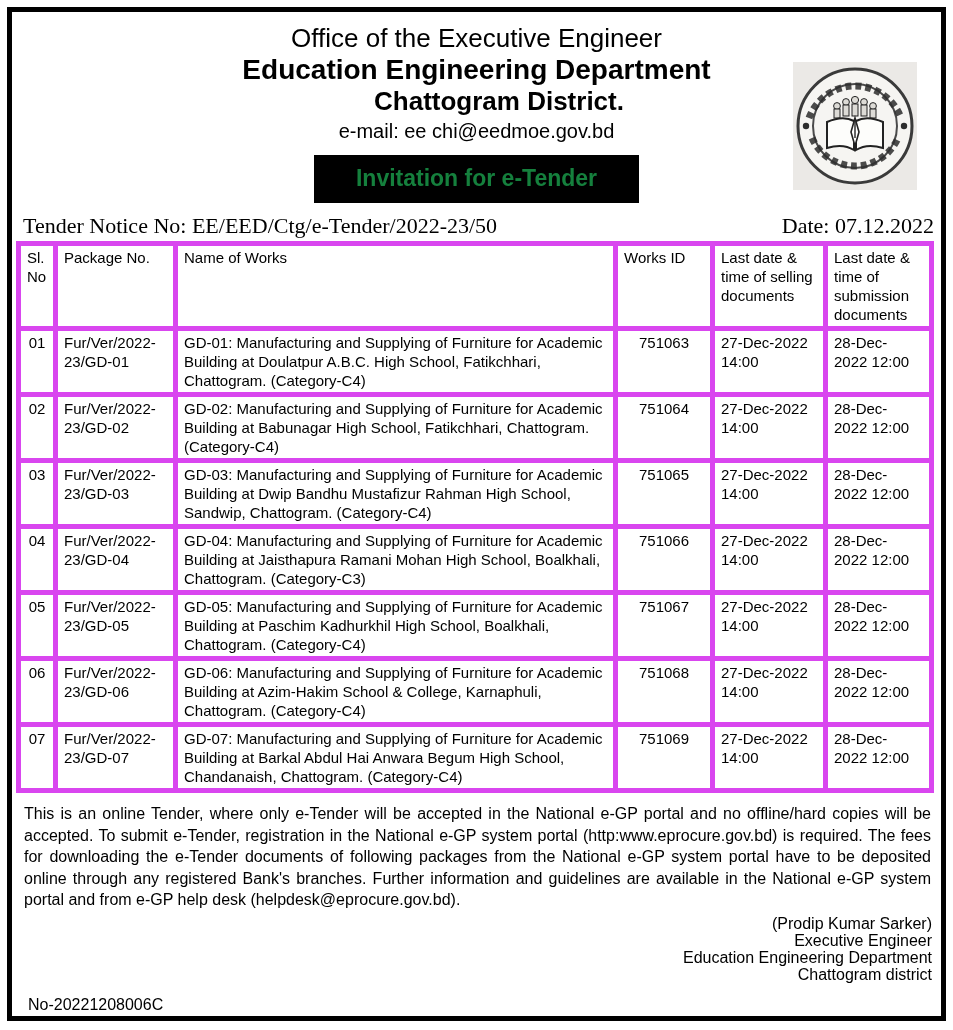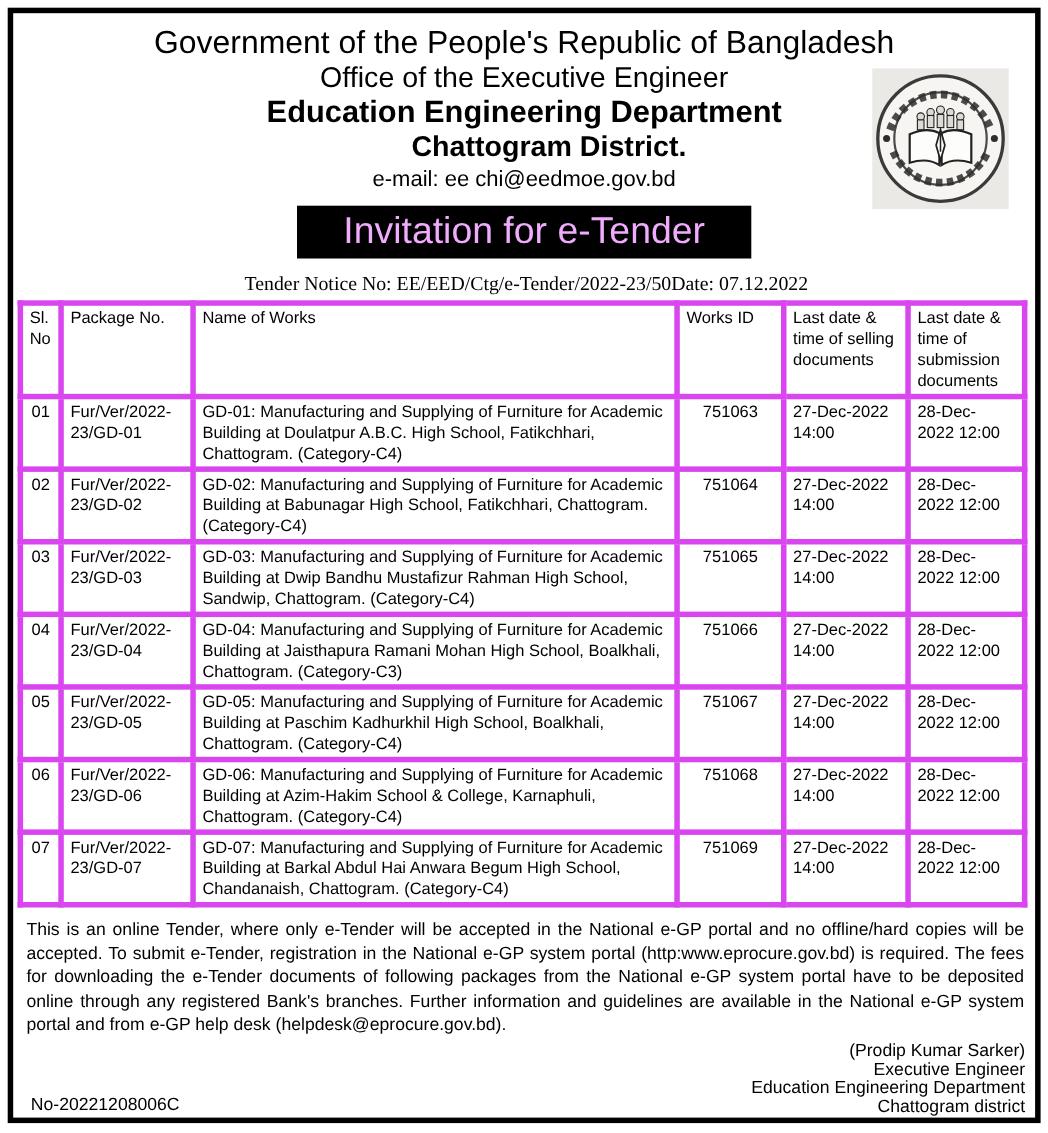--- a/index.html
+++ b/index.html
@@ -23,29 +23,29 @@
   .t2 { font-size: 26px; line-height: 31px; }
   .t3 { font-size: 28px; line-height: 32px; font-weight: bold; }
   .t4 { font-size: 26px; line-height: 31px; font-weight: bold; padding-left: 45px; }
   .email-line { font-size: 20px; line-height: 24px; margin-top: 2px; }
   .logo {
     position: absolute; top: 50px; right: 22px;
     width: 128px; height: 128px;
   }
   .banner-wrap { text-align: center; margin-top: 12px; }
   .banner {
-    display: inline-block; background: #000; color: #f0abfc;
-    font-weight: normal; font-size: 34px; line-height: 42px;
+    display: inline-block; background: #000; color: #15803d;
+    font-weight: bold; font-size: 23px; line-height: 42px;
     padding: 2px 42px 4px 42px;
   }
   
   .notice-row {
-    display: flex; justify-content: center;
+    display: flex; justify-content: space-between;
     font-family: "Liberation Serif", serif;
-    font-size: 18px; line-height: 22px;
+    font-size: 22px; line-height: 22px;
     margin: 12px 7px 4px 11px;
   }
   
   table.tender {
     border-collapse: collapse; table-layout: fixed;
     width: 913px; margin-left: 4px;
   }
   table.tender th, table.tender td {
     border: 5px solid #d946ef;
     vertical-align: top;
@@ -71,21 +71,20 @@
     font-size: 16px; line-height: 18px;
   }
 </style>
 </head>
 <body>
 
 <div class="page">
   <div class="frame">
 
     <div class="header">
-      <div class="t1">Government of the People's Republic of Bangladesh</div>
       <div class="t2">Office of the Executive Engineer</div>
       <div class="t3">Education Engineering Department</div>
       <div class="t4">Chattogram District.</div>
       <div class="email-line">e-mail: ee chi@eedmoe.gov.bd</div>
     </div>
 
     <div class="logo">
       <svg viewBox="0 0 128 128" width="128" height="128" xmlns="http://www.w3.org/2000/svg">
         <rect x="2" y="0" width="124" height="128" fill="#ebe9e6"></rect>
         <circle cx="64" cy="64" r="57" fill="#f6f5f2" stroke="#3a3a3a" stroke-width="3"></circle>

